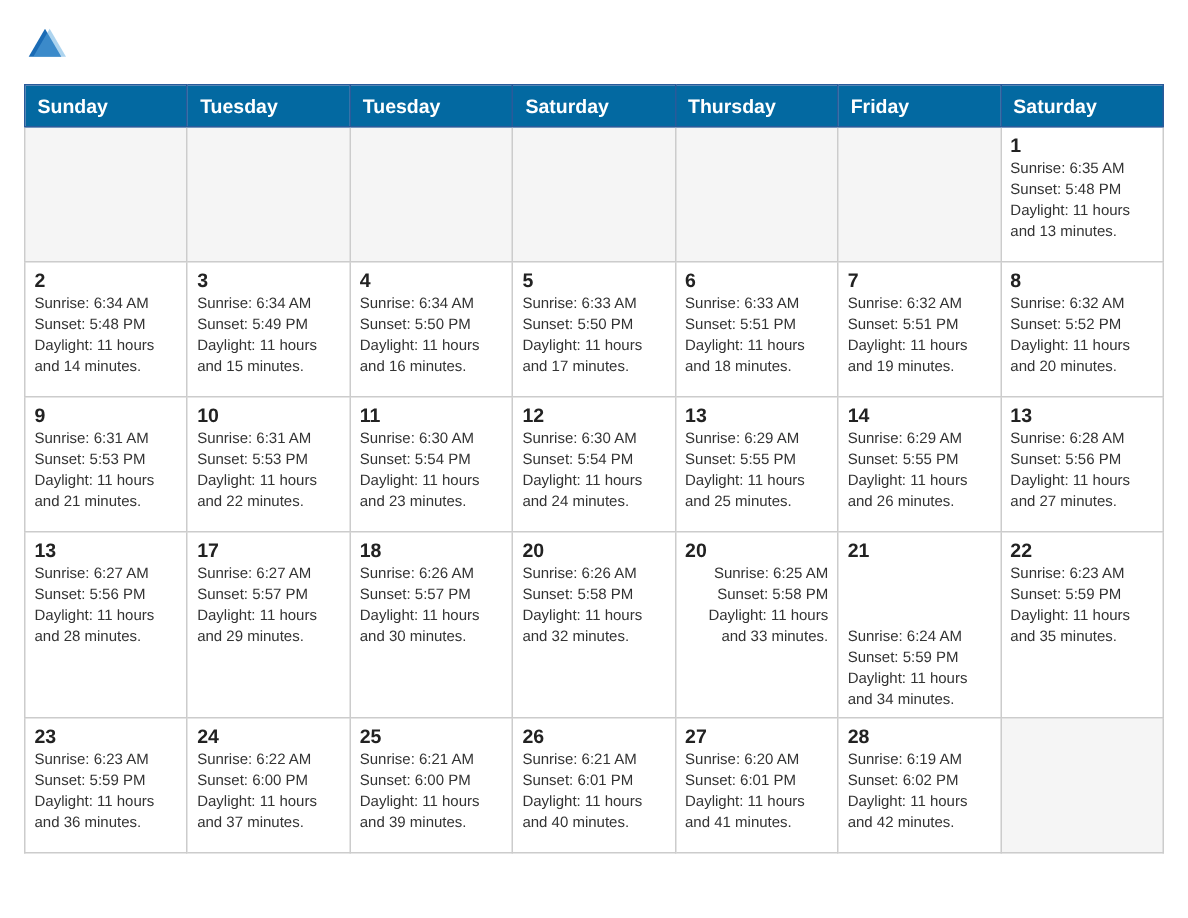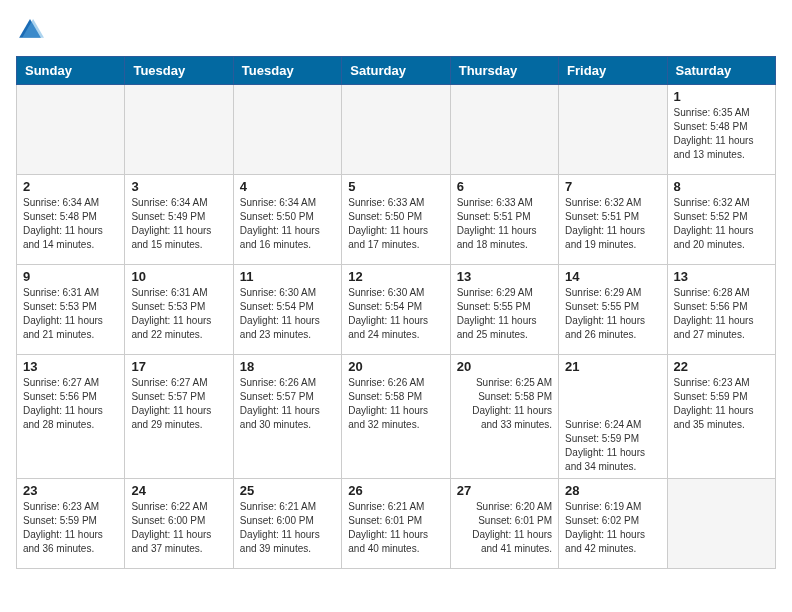--- a/index.html
+++ b/index.html
@@ -308,21 +308,21 @@
         </td>
         <td>
           <div class="day-num">26</div>
           <div class="day-info" style="white-space: pre-line;">Sunrise: 6:21 AM
 Sunset: 6:01 PM
 Daylight: 11 hours
 and 40 minutes.</div>
         </td>
         <td>
           <div class="day-num">27</div>
-          <div class="day-info" style="white-space: pre-line; text-align: right;">Sunrise: 6:20 AM
+          <div class="day-info" style="white-space: pre-line;">Sunrise: 6:20 AM
 Sunset: 6:01 PM
 Daylight: 11 hours
 and 41 minutes.</div>
         </td>
         <td>
           <div class="day-num">28</div>
           <div class="day-info" style="white-space: pre-line;">Sunrise: 6:19 AM
 Sunset: 6:02 PM
 Daylight: 11 hours
 and 42 minutes.</div>

